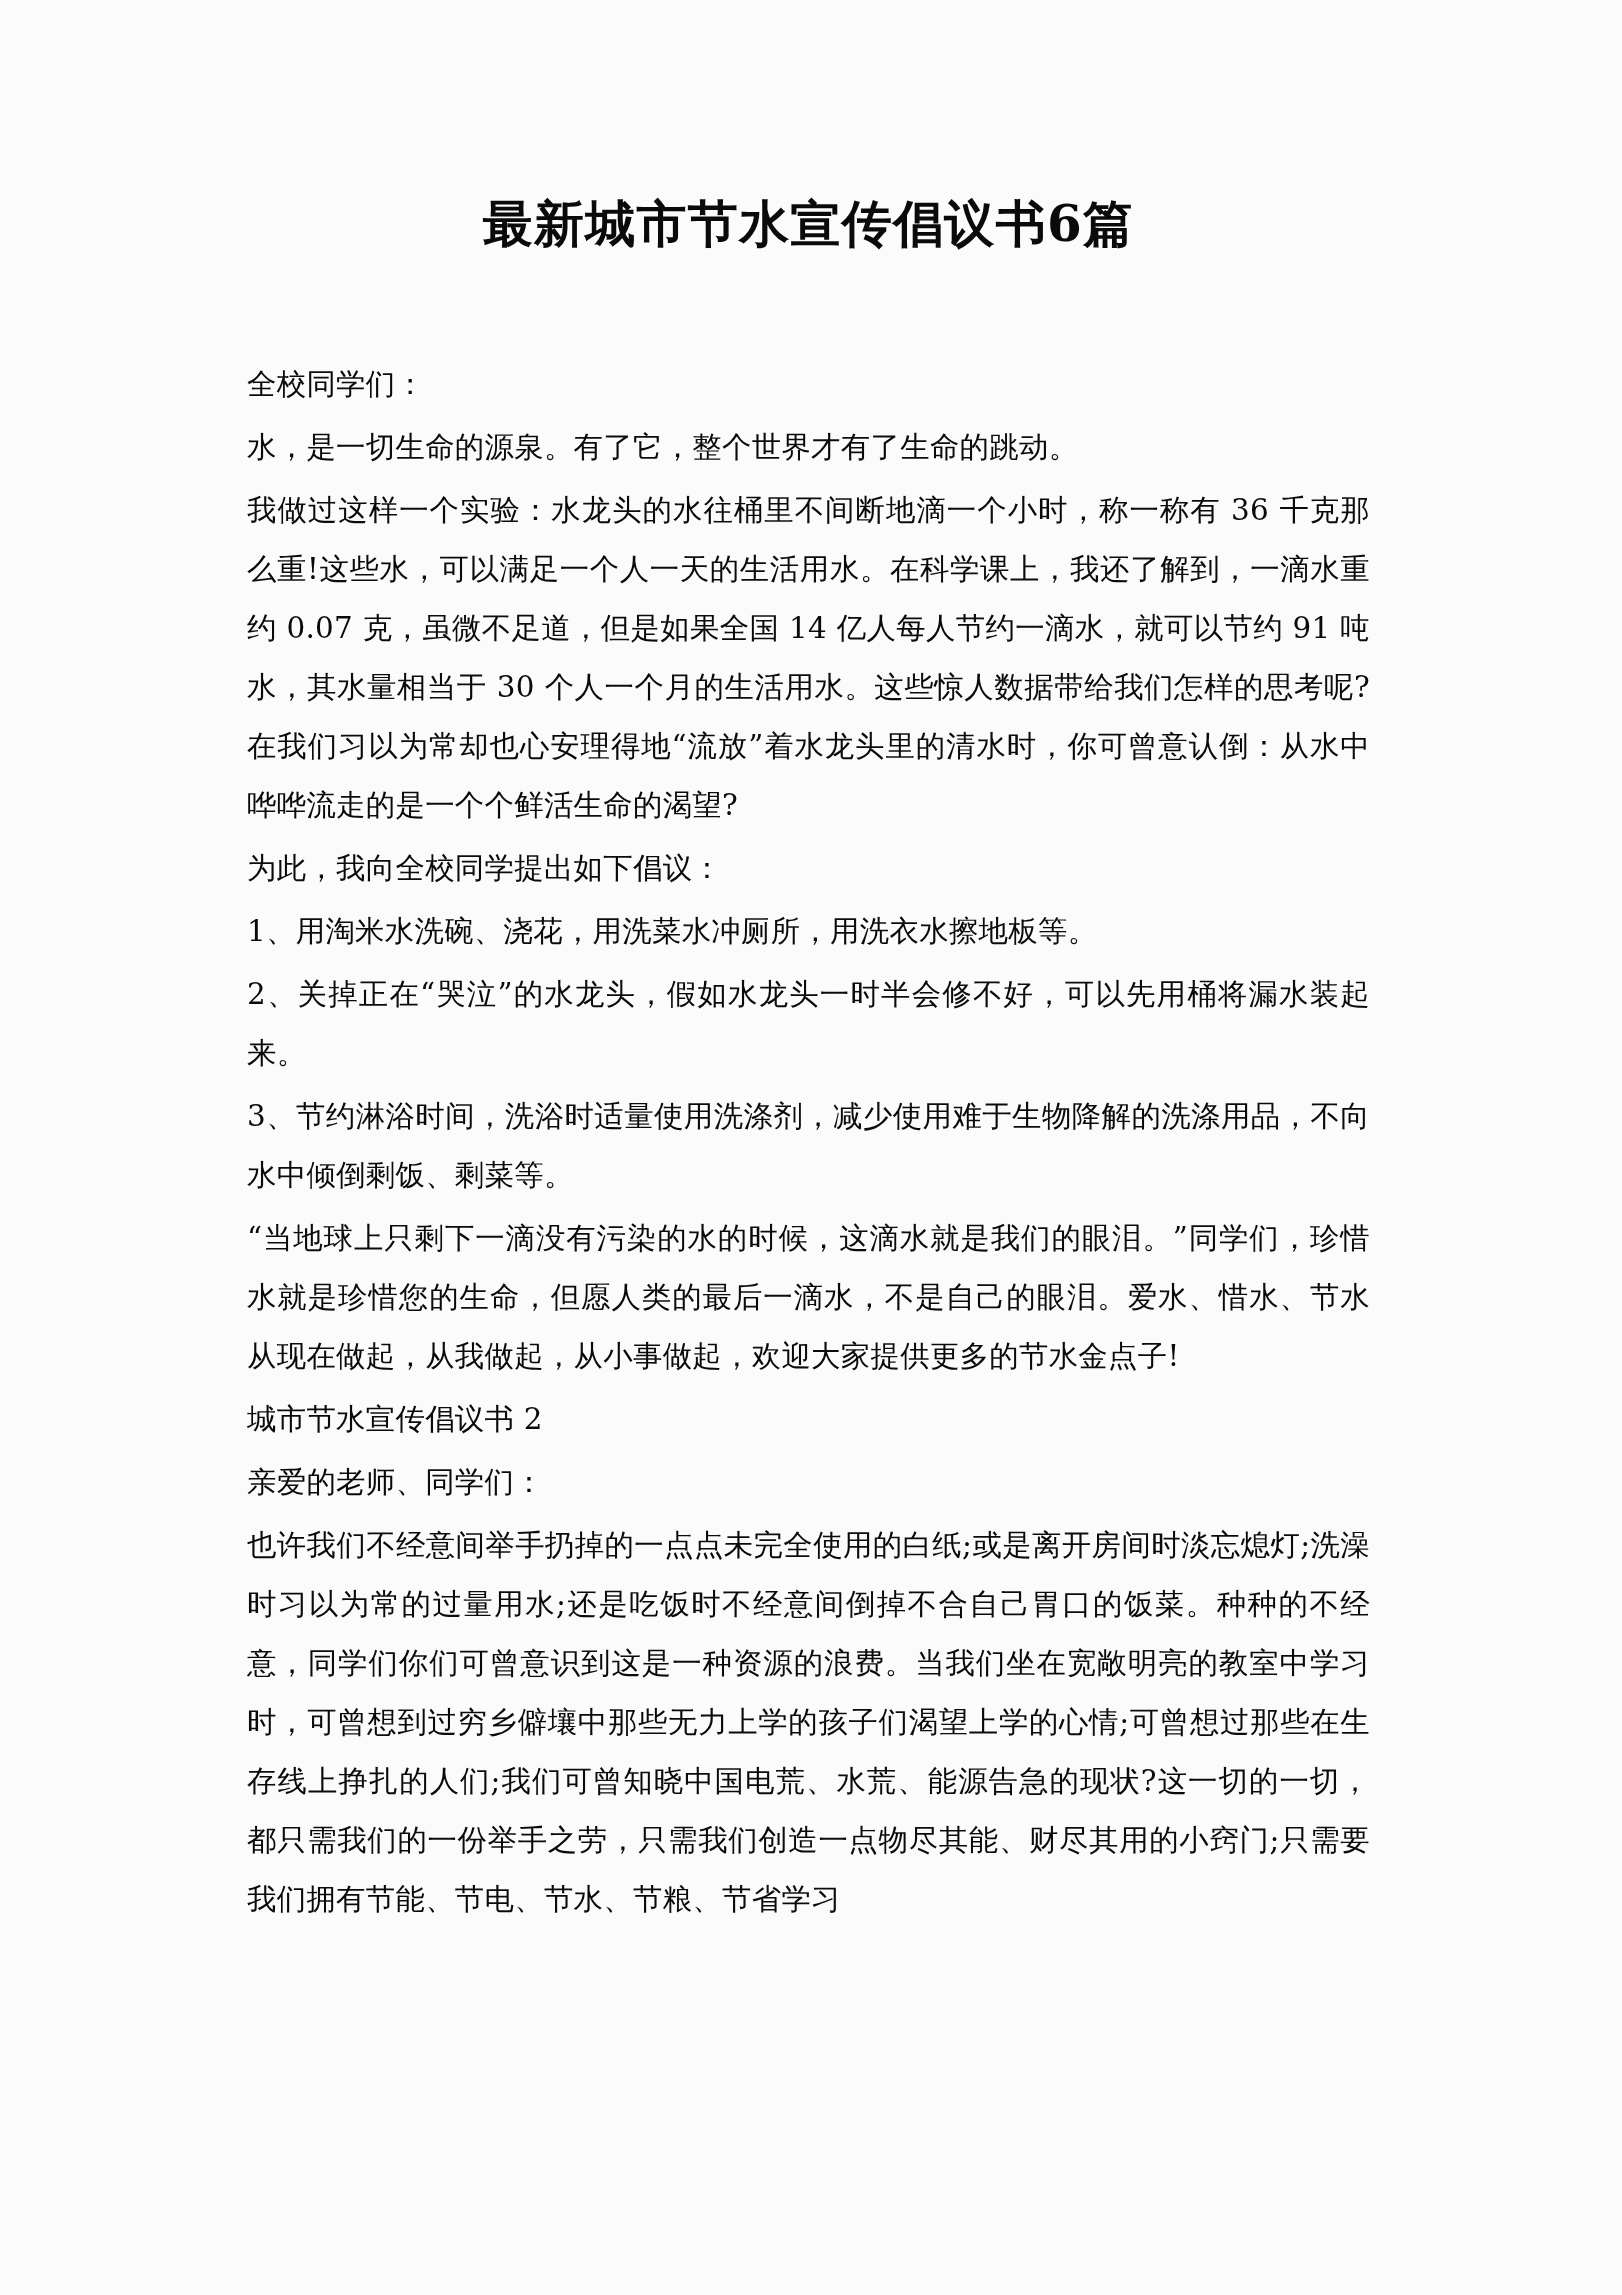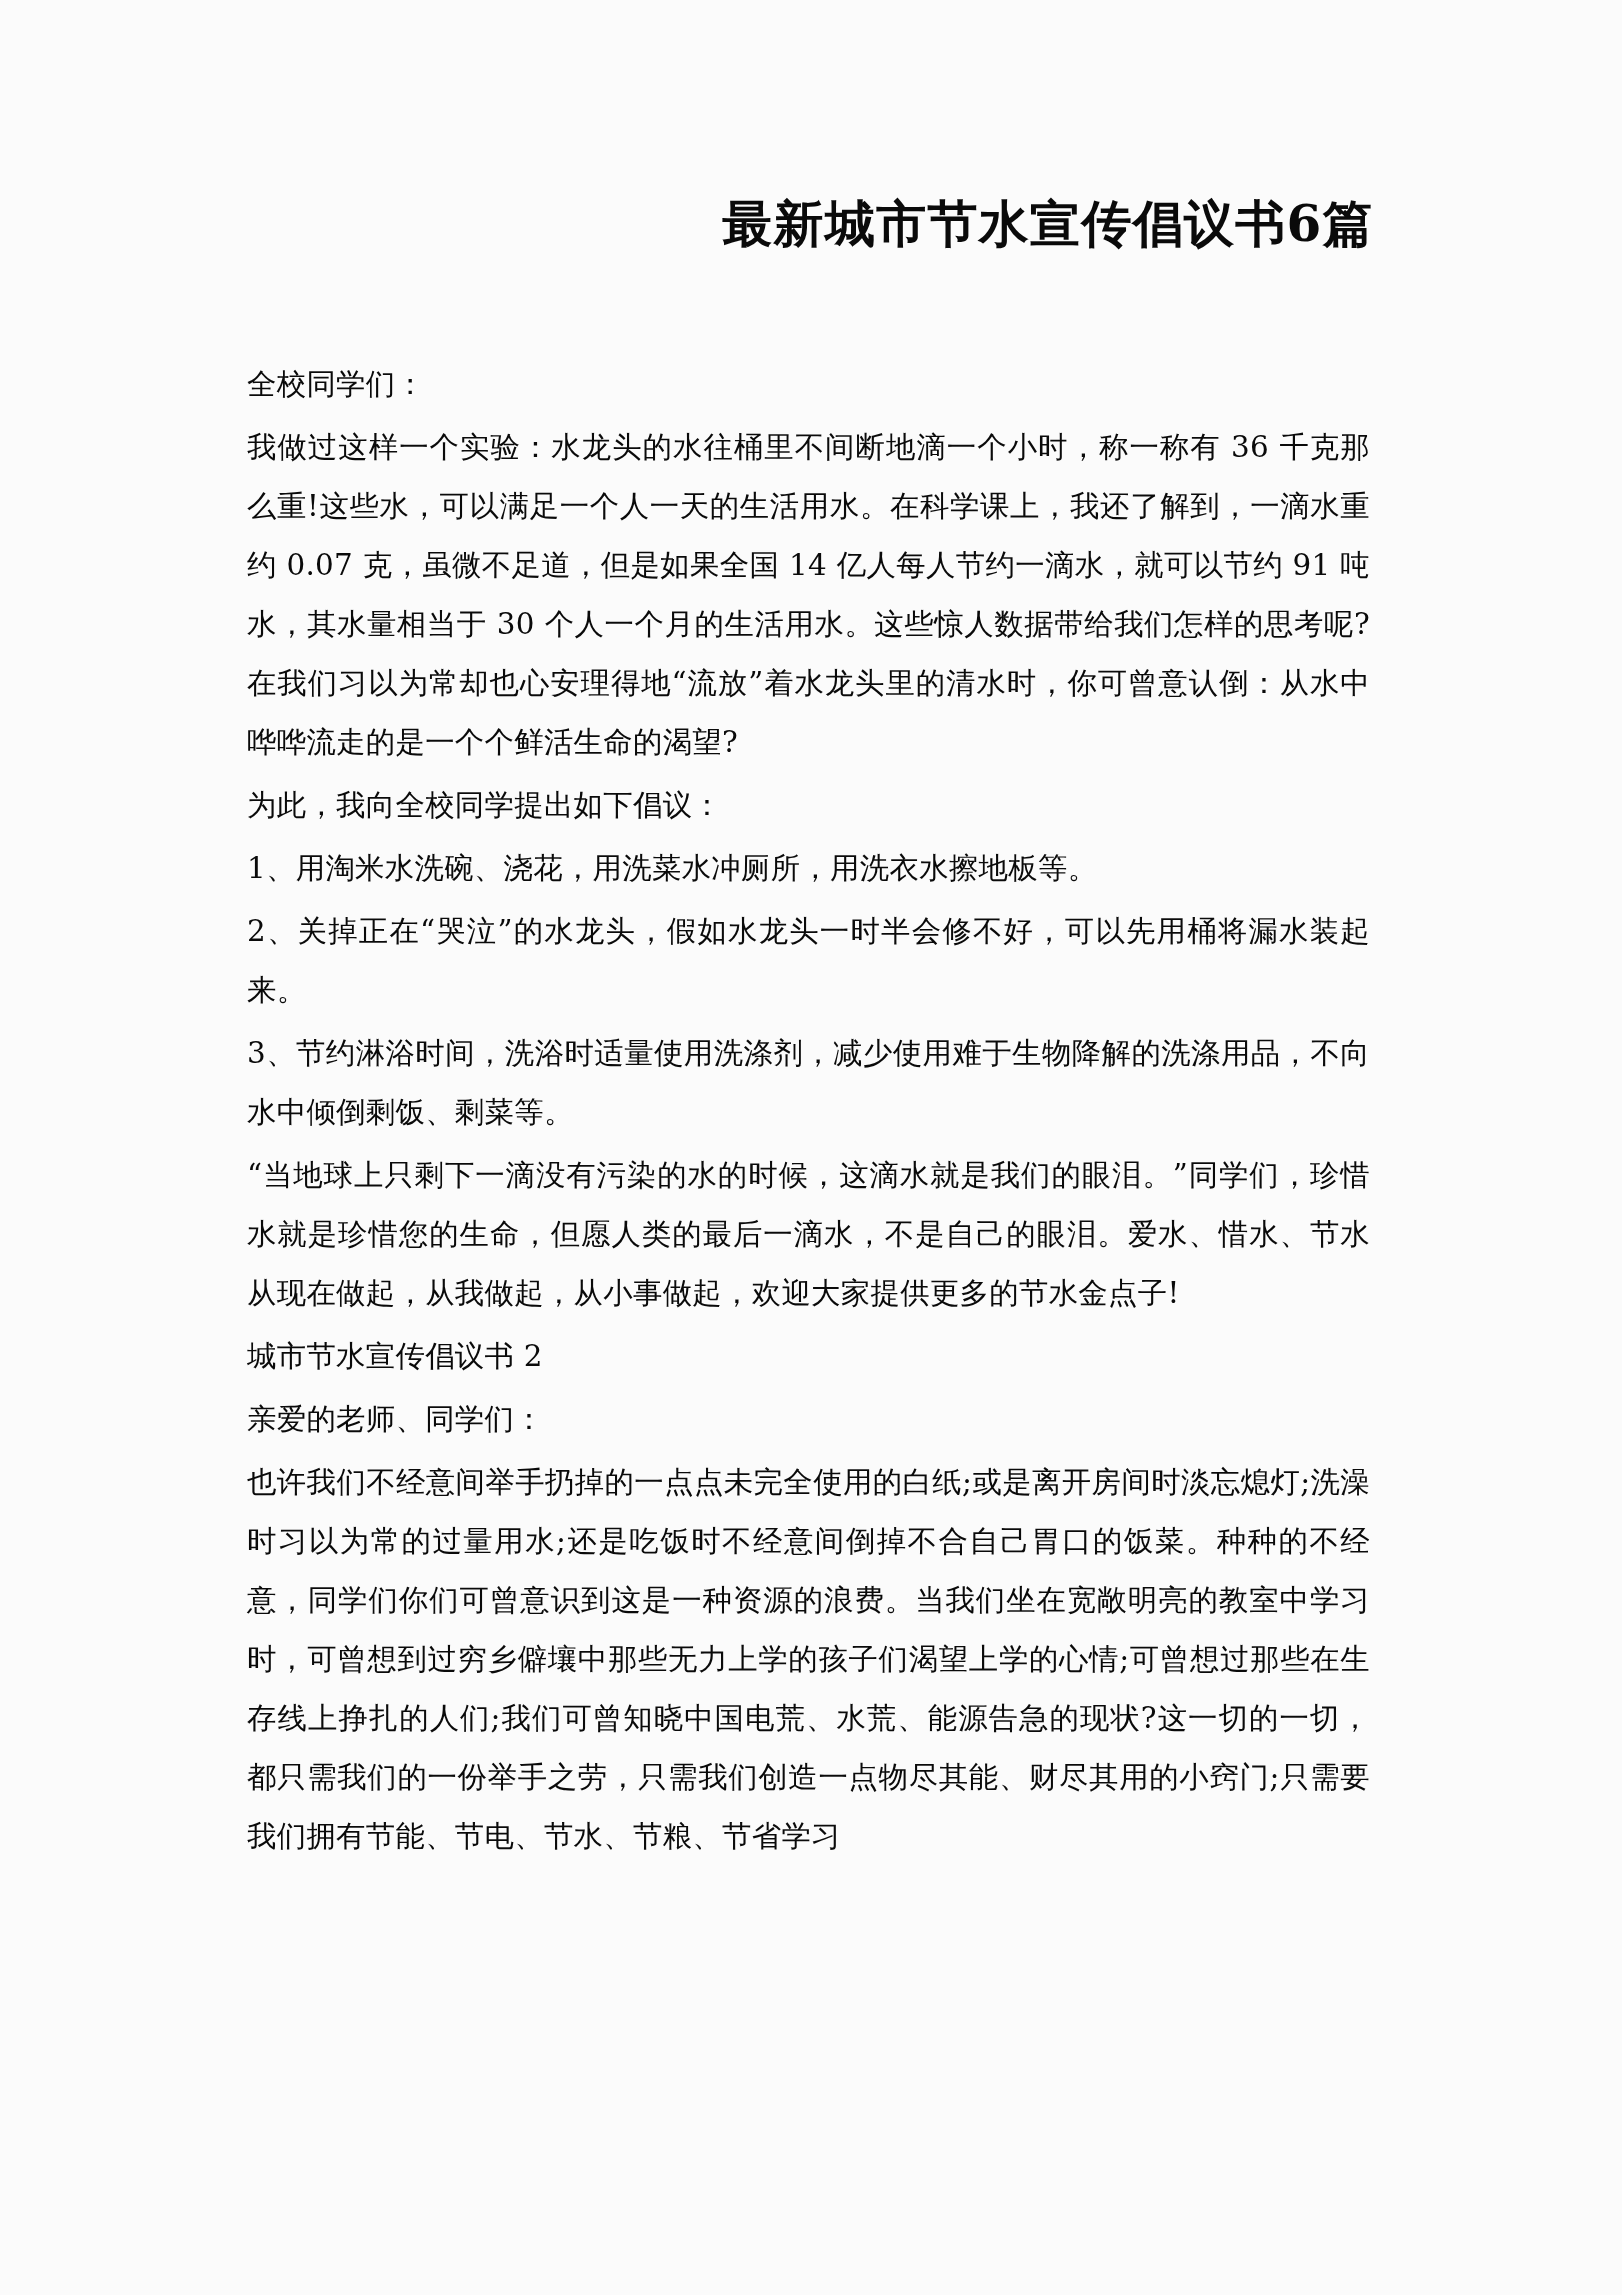--- a/index.html
+++ b/index.html
@@ -19,21 +19,21 @@
   }
   .doc-body {
     position: absolute;
     left: 243px;
     top: 0;
     width: 1131px;
   }
   .doc-title {
     font-size: 50px;
     font-weight: bold;
-    text-align: right;
+    text-align: center;
     letter-spacing: 1.3px;
     margin: 0;
     padding-top: 190px;
     line-height: 1.35;
     white-space: nowrap;
   }
   .para {
     font-size: 29.4px;
     line-height: 59px;
     text-align: justify;
@@ -56,20 +56,21 @@
 </head>
 <body>
 
 <div class="page">
   <div class="doc-body">
 
     <h1 class="doc-title">最新城市节水宣传倡议书6篇</h1>
 
     <p class="para nowrap block-first">全校同学们：</p>
 
+    <p class="para nowrap">水，是一切生命的源泉。有了它，整个世界才有了生命的跳动。</p>
 
     <p class="para">我做过这样一个实验：水龙头的水往桶里不间断地滴一个小时，称一称有 36 千克那么重!这些水，可以满足一个人一天的生活用水。在科学课上，我还了解到，一滴水重约 0.07 克，虽微不足道，但是如果全国 14 亿人每人节约一滴水，就可以节约 91 吨水，其水量相当于 30 个人一个月的生活用水。这些惊人数据带给我们怎样的思考呢?在我们习以为常却也心安理得地“流放”着水龙头里的清水时，你可曾意认倒：从水中哗哗流走的是一个个鲜活生命的渴望?</p>
 
     <p class="para nowrap">为此，我向全校同学提出如下倡议：</p>
 
     <p class="para nowrap">1、用淘米水洗碗、浇花，用洗菜水冲厕所，用洗衣水擦地板等。</p>
 
     <p class="para">2、关掉正在“哭泣”的水龙头，假如水龙头一时半会修不好，可以先用桶将漏水装起来。</p>
 
     <p class="para">3、节约淋浴时间，洗浴时适量使用洗涤剂，减少使用难于生物降解的洗涤用品，不向水中倾倒剩饭、剩菜等。</p>

